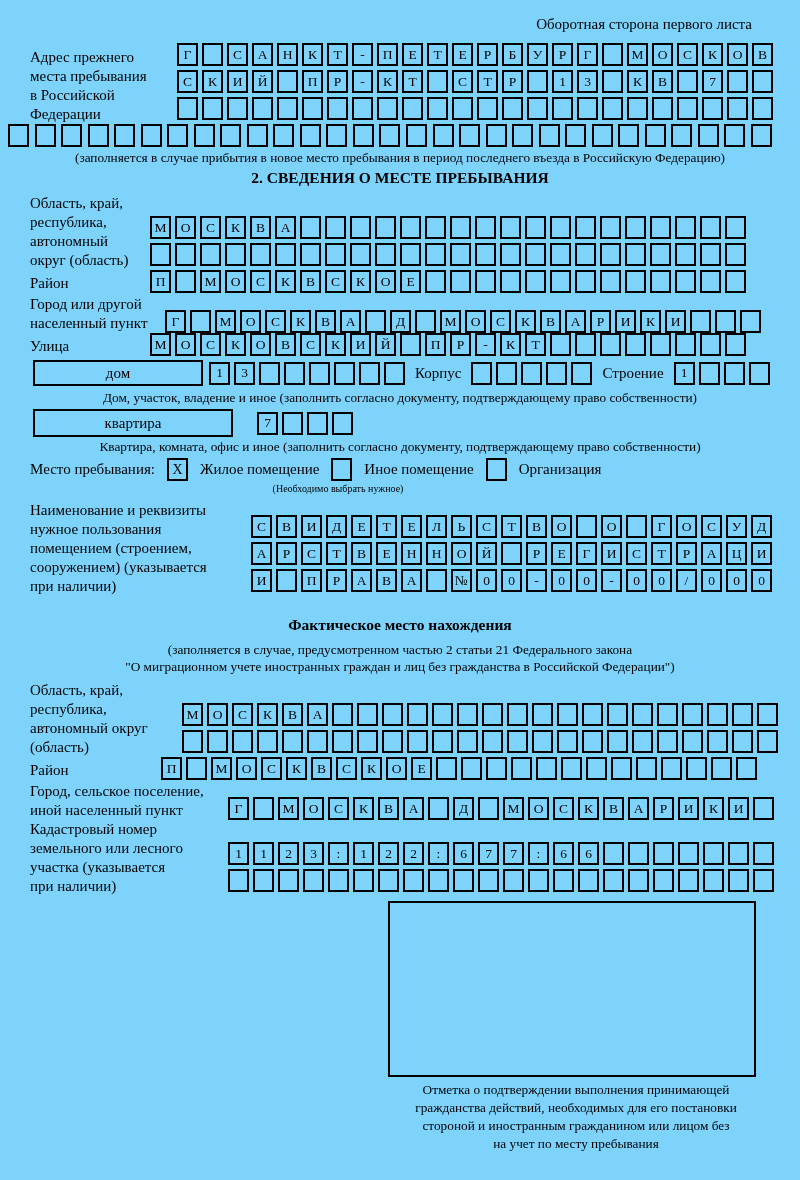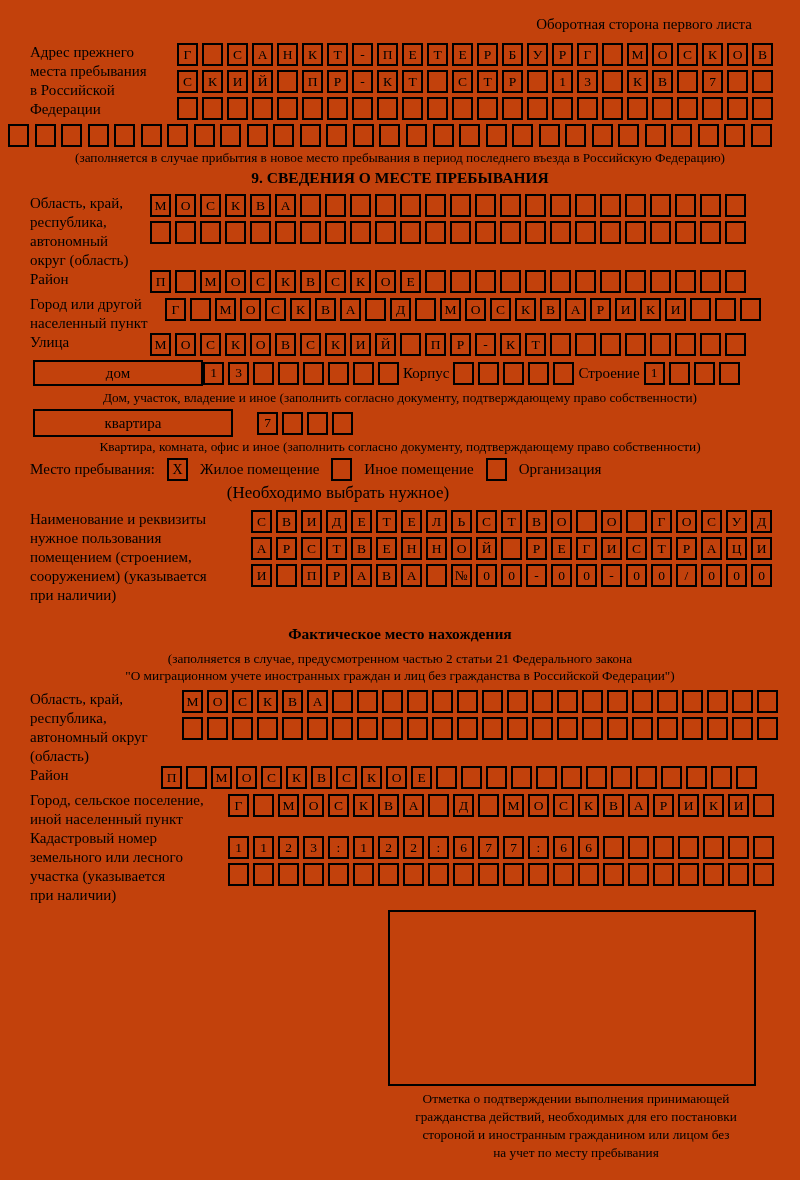--- a/index.html
+++ b/index.html
@@ -1,51 +1,51 @@
 <!DOCTYPE html>
 <html lang="ru"><head>
 <meta charset="utf-8">
 <style>
   html,body{margin:0;padding:0;background:#fff;}
-  .page{position:relative;width:800px;height:1180px;background:#c2410c;color:#000;
+  .page{position:relative;width:800px;height:1180px;background:#7dd3fc;color:#000;
         font-family:"Liberation Serif", "DejaVu Serif", serif;
         padding:16px 8px 0 8px;box-sizing:border-box;overflow:hidden;}
   .header-note{text-align:right;font-size:15px;padding-right:40px;margin-bottom:10px;}
-  .group{display:flex;align-items:flex-start;}
+  .group{display:flex;align-items:flex-end;}
   .glabel{font-size:15px;line-height:19px;padding-left:22px;box-sizing:border-box;flex-shrink:0;}
   .w-s1{width:169px;}
   .w-obl{width:142px;}
   .w-ray{width:142px;}
   .w-gor{width:157px;}
   .w-uli{width:142px;}
   .w-doc{width:243px;}
   .w-obl2{width:174px;}
   .w-ray2{width:153px;}
   .w-gor2{width:220px;}
   .w-kad{width:220px;}
   .cellrow{display:flex;gap:4px;}
   .rows .cellrow{margin-bottom:4px;}
   .cell{width:21px;height:23px;border:2px solid #000;box-sizing:border-box;flex-shrink:0;
         display:flex;align-items:center;justify-content:center;font-size:13.5px;}
   .fullrow{width:764px;justify-content:space-between;gap:0;margin-bottom:3px;}
   .caption{font-size:13.3px;text-align:center;margin:1px 0 3px 0;line-height:16px;}
   .sec-heading{font-size:15.5px;font-weight:bold;text-align:center;margin:3px 0 7px 0;}
   .mb2{margin-bottom:2px;}
   .gorod-group{min-height:36px;}
-  .domrow{display:flex;align-items:center;padding-left:25px;margin:4px 0 4px 0;}
+  .domrow{display:flex;align-items:center;gap:6px;padding-left:25px;margin:4px 0 4px 0;}
   .labelbox{border:2px solid #000;box-sizing:border-box;display:flex;align-items:center;
             justify-content:center;font-size:15px;}
   .dombox{width:170px;height:26px;}
   .kvbox{width:200px;height:28px;}
   .inline-label{font-size:15px;white-space:nowrap;padding:0 4px;}
   .kvrow{display:flex;align-items:center;gap:24px;padding-left:25px;margin:2px 0 2px 0;}
   .mestorow{display:flex;align-items:center;gap:12px;padding-left:22px;font-size:15px;margin:3px 0 2px 0;}
   .checkbox{width:21px;height:23px;border:2px solid #000;box-sizing:border-box;flex-shrink:0;
             display:flex;align-items:center;justify-content:center;font-size:14px;}
-  .note-caption{width:660px;text-align:center;font-size:17px;margin:0 0 7px 0;}
+  .note-caption{width:660px;text-align:center;font-size:10px;margin:0 0 7px 0;}
   .fact-caption{font-size:13.3px;text-align:center;line-height:17px;margin:0;}
   .kad-rows{margin-top:7px;}
   .stamp-box{width:368px;height:176px;border:2px solid #000;box-sizing:border-box;
              margin-left:380px;margin-top:5px;}
   .stamp-caption{margin-left:362px;width:412px;text-align:center;font-size:13.3px;
                  line-height:18px;margin-top:4px;}
   .doc-group{margin-bottom:20px;}
   .doc-group .glabel{line-height:19px;}
 </style>
 </head>
@@ -169,21 +169,21 @@
       <div class="cell"></div>
       <div class="cell"></div>
       <div class="cell"></div>
       <div class="cell"></div>
       <div class="cell"></div>
       <div class="cell"></div>
       <div class="cell"></div>
     </div>
   <div class="caption">(заполняется в случае прибытия в новое место пребывания в период последнего въезда в Российскую Федерацию)</div>
 
-  <div class="sec-heading">9. СВЕДЕНИЯ О МЕСТЕ ПРЕБЫВАНИЯ</div>
+  <div class="sec-heading">2. СВЕДЕНИЯ О МЕСТЕ ПРЕБЫВАНИЯ</div>
 
   <div class="group">
     <div class="glabel w-obl">
       <div>Область, край,</div>
       <div>республика,</div>
       <div>автономный</div>
       <div>округ (область)</div>
     </div>
     <div class="rows">
       <div class="cellrow">

